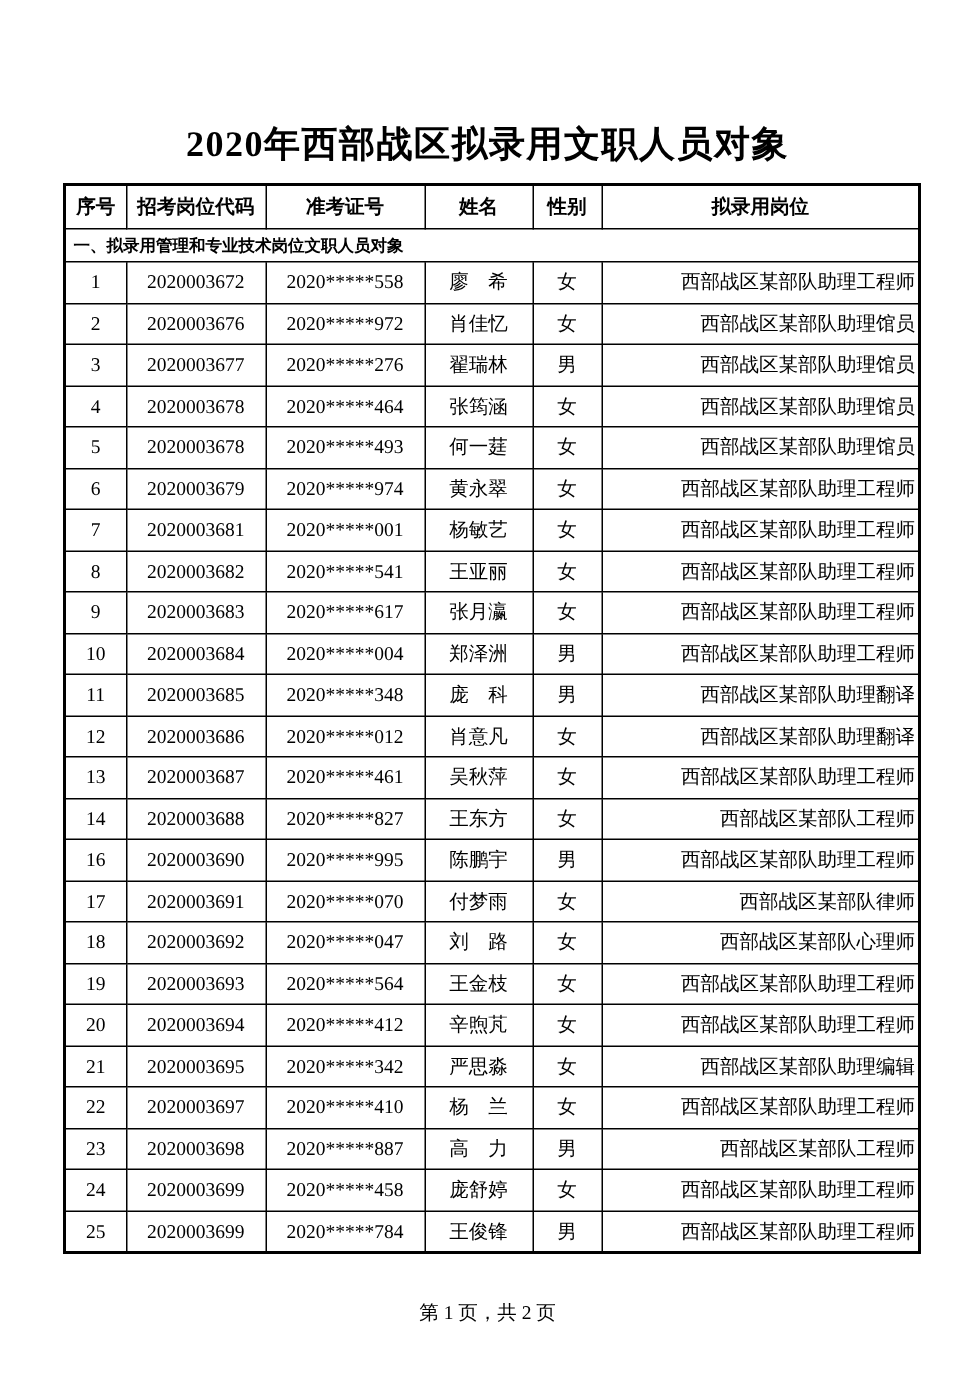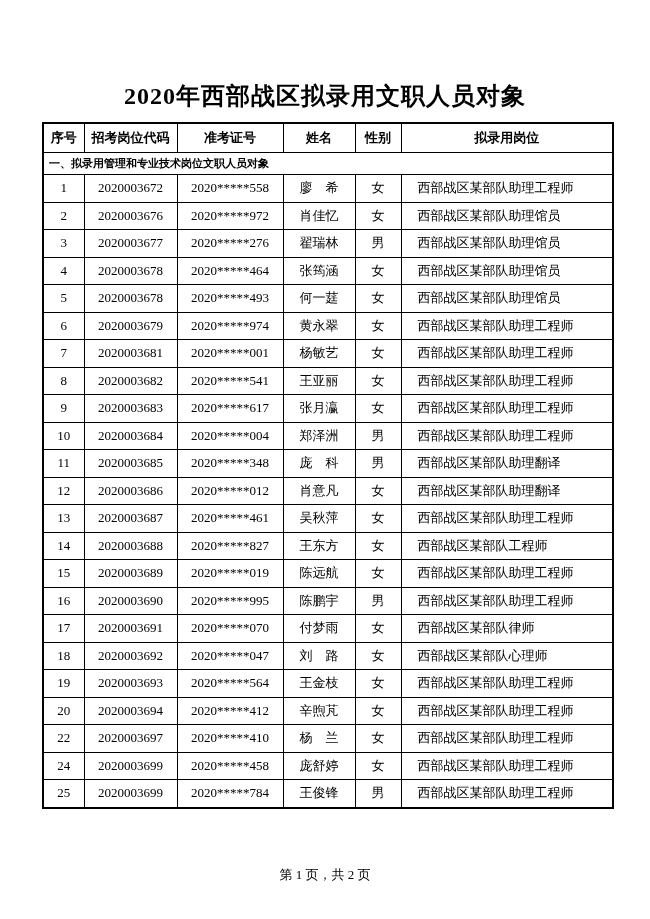--- a/index.html
+++ b/index.html
@@ -64,21 +64,21 @@
     text-align: left;
     height: 21px;
     padding-left: 5px;
     font-size: 11px;
   }
   tr.data-row td {
     height: 26.5px;
     font-family: "Liberation Serif", serif;
   }
   tr.data-row td.col-position {
-    text-align: left;
+    text-align: right;
     padding-left: 16px;
   }
   col.c-index   { width: 41px; }
   col.c-code    { width: 93px; }
   col.c-ticket  { width: 106px; }
   col.c-name    { width: 72px; }
   col.c-gender  { width: 46px; }
   col.c-position{ width: auto; }
   .page-footer {
     position: absolute;
@@ -227,28 +227,20 @@
         </tr>
         <tr class="data-row">
           <td class="col-index">14</td>
           <td class="col-code">2020003688</td>
           <td class="col-ticket">2020*****827</td>
           <td class="col-name">王东方</td>
           <td class="col-gender">女</td>
           <td class="col-position">西部战区某部队工程师</td>
         </tr>
         <tr class="data-row">
-          <td class="col-index">15</td>
-          <td class="col-code">2020003689</td>
-          <td class="col-ticket">2020*****019</td>
-          <td class="col-name">陈远航</td>
-          <td class="col-gender">女</td>
-          <td class="col-position">西部战区某部队助理工程师</td>
-        </tr>
-        <tr class="data-row">
           <td class="col-index">16</td>
           <td class="col-code">2020003690</td>
           <td class="col-ticket">2020*****995</td>
           <td class="col-name">陈鹏宇</td>
           <td class="col-gender">男</td>
           <td class="col-position">西部战区某部队助理工程师</td>
         </tr>
         <tr class="data-row">
           <td class="col-index">17</td>
           <td class="col-code">2020003691</td>
@@ -275,28 +267,44 @@
         </tr>
         <tr class="data-row">
           <td class="col-index">20</td>
           <td class="col-code">2020003694</td>
           <td class="col-ticket">2020*****412</td>
           <td class="col-name">辛煦芃</td>
           <td class="col-gender">女</td>
           <td class="col-position">西部战区某部队助理工程师</td>
         </tr>
         <tr class="data-row">
+          <td class="col-index">21</td>
+          <td class="col-code">2020003695</td>
+          <td class="col-ticket">2020*****342</td>
+          <td class="col-name">严思淼</td>
+          <td class="col-gender">女</td>
+          <td class="col-position">西部战区某部队助理编辑</td>
+        </tr>
+        <tr class="data-row">
           <td class="col-index">22</td>
           <td class="col-code">2020003697</td>
           <td class="col-ticket">2020*****410</td>
           <td class="col-name">杨　兰</td>
           <td class="col-gender">女</td>
           <td class="col-position">西部战区某部队助理工程师</td>
         </tr>
         <tr class="data-row">
+          <td class="col-index">23</td>
+          <td class="col-code">2020003698</td>
+          <td class="col-ticket">2020*****887</td>
+          <td class="col-name">高　力</td>
+          <td class="col-gender">男</td>
+          <td class="col-position">西部战区某部队工程师</td>
+        </tr>
+        <tr class="data-row">
           <td class="col-index">24</td>
           <td class="col-code">2020003699</td>
           <td class="col-ticket">2020*****458</td>
           <td class="col-name">庞舒婷</td>
           <td class="col-gender">女</td>
           <td class="col-position">西部战区某部队助理工程师</td>
         </tr>
         <tr class="data-row">
           <td class="col-index">25</td>
           <td class="col-code">2020003699</td>

